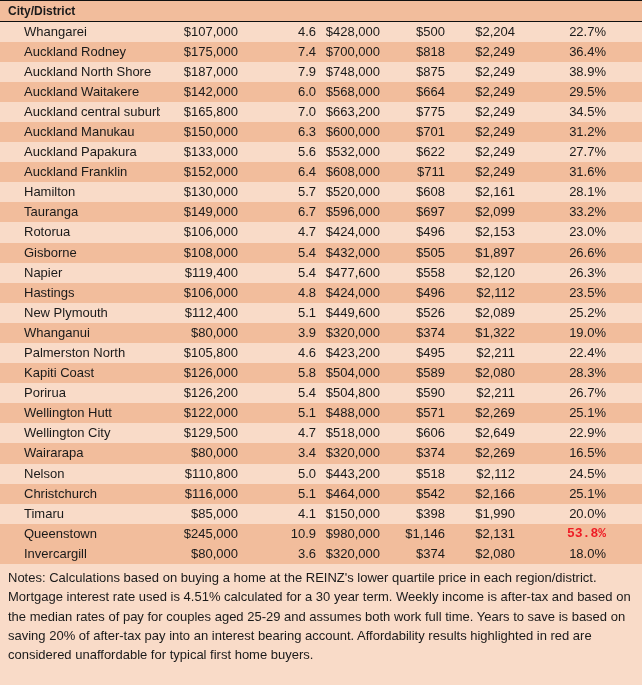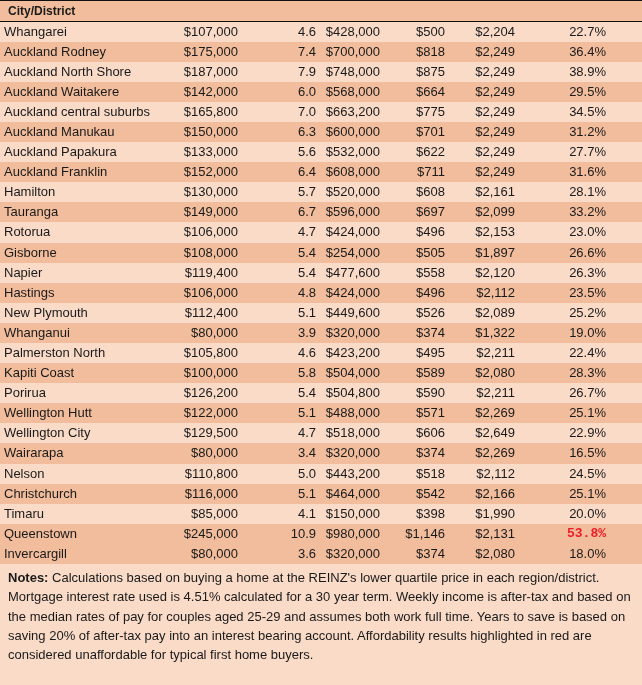--- a/index.html
+++ b/index.html
@@ -17,29 +17,29 @@
     border-bottom: 1.6px solid var(--line, #101010);
     height: 19.5px; font-size: 12px; font-weight: 700;
     text-align: left; padding: 0 0 0 8px; white-space: nowrap;
   }
   tbody td {
     height: 20.1px; font-size: 13px; line-height: 20.1px;
     padding: 0; vertical-align: middle; white-space: nowrap; overflow: hidden;
   }
   tr.light { background: var(--row-light, #f9dbc8); }
   tr.dark  { background: var(--row-dark,  #f2bd9c); margin-left: 15px; }
-  td.city { padding-left: 4px; }
+  td.city { padding-left: 24px; }
   td.num  { text-align: right; padding-right: 2px; }
   td.red  { color: var(--red, #ee1c25); font-weight: 700; font-family: Liberation Mono, monospace; }
   .notes {
     background: var(--row-light, #f9dbc8);
     padding: 4px 8px 0 8px;
     font-size: 13px; line-height: 19.3px;
   }
-  .notes .b { font-weight: 700; margin-top: 44px; }
+  .notes .b { font-weight: 400; margin-top: 44px; }
 </style>
 </head>
 <body>
 
 <table>
   <colgroup>
     <col style="width:160px">
     <col style="width:80px">
     <col style="width:78px">
     <col style="width:64px">
@@ -161,21 +161,21 @@
         <td class="num">$424,000</td>
         <td class="num">$496</td>
         <td class="num">$2,153</td>
         <td class="num">23.0%</td>
         <td></td>
       </tr>
       <tr class="dark">
         <td class="city">Gisborne</td>
         <td class="num">$108,000</td>
         <td class="num">5.4</td>
-        <td class="num">$254,000</td>
+        <td class="num">$432,000</td>
         <td class="num">$505</td>
         <td class="num">$1,897</td>
         <td class="num">26.6%</td>
         <td></td>
       </tr>
       <tr class="light">
         <td class="city">Napier</td>
         <td class="num">$119,400</td>
         <td class="num">5.4</td>
         <td class="num">$477,600</td>
@@ -219,21 +219,21 @@
         <td class="num">$105,800</td>
         <td class="num">4.6</td>
         <td class="num">$423,200</td>
         <td class="num">$495</td>
         <td class="num">$2,211</td>
         <td class="num">22.4%</td>
         <td></td>
       </tr>
       <tr class="dark">
         <td class="city">Kapiti Coast</td>
-        <td class="num">$100,000</td>
+        <td class="num">$126,000</td>
         <td class="num">5.8</td>
         <td class="num">$504,000</td>
         <td class="num">$589</td>
         <td class="num">$2,080</td>
         <td class="num">28.3%</td>
         <td></td>
       </tr>
       <tr class="light">
         <td class="city">Porirua</td>
         <td class="num">$126,200</td>

